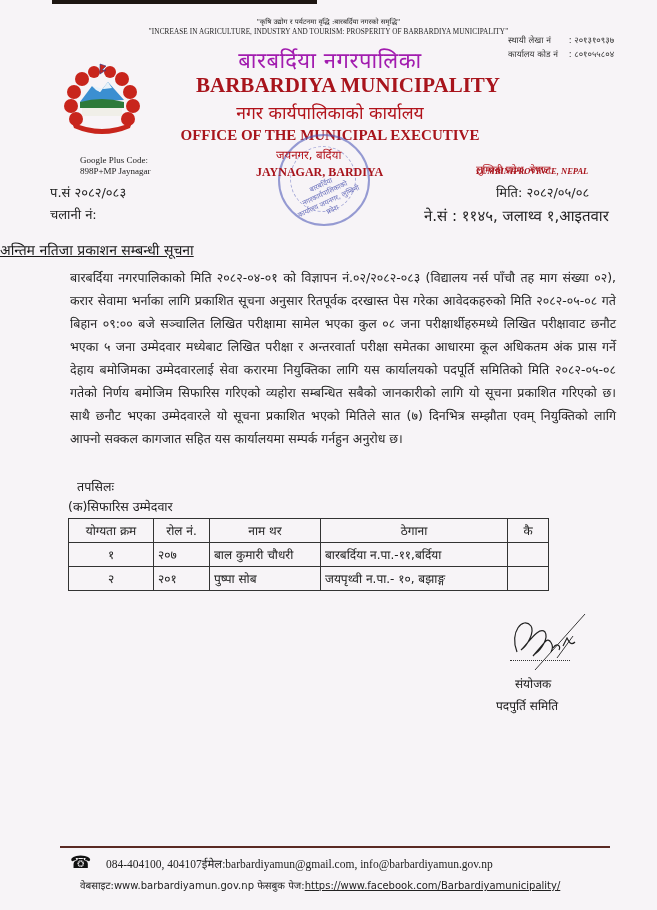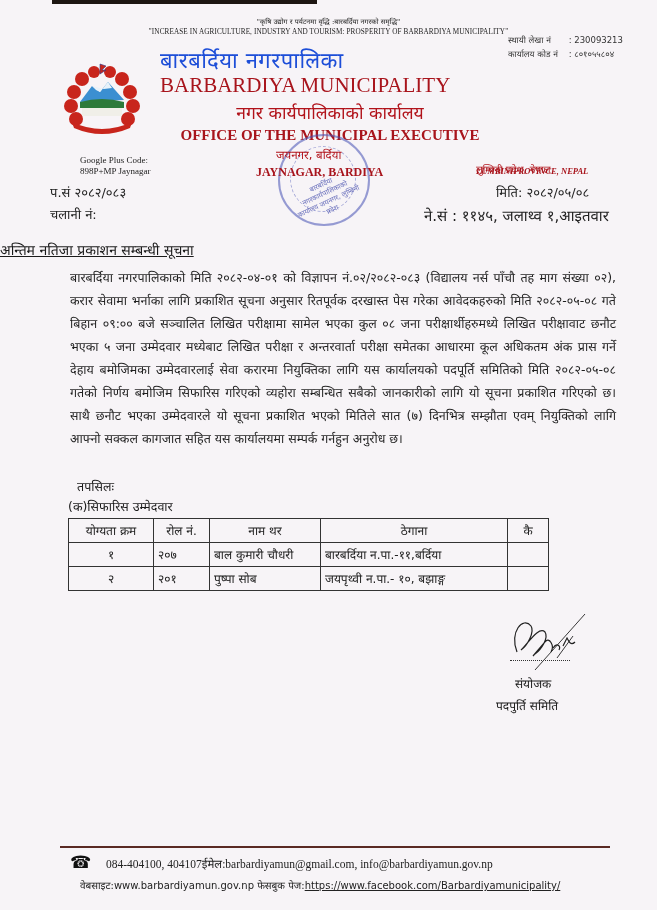--- a/index.html
+++ b/index.html
@@ -9,22 +9,22 @@
     font-family: "DejaVu Serif", serif;
     color: #1a1a1a;
   }
   .abs { position: absolute; }
   .topband { left: 52px; top: 0; width: 265px; height: 4px; background: #1d1612; }
   .motto-np { left: 0; width: 657px; top: 17px; text-align: center; font-size: 7px; color: #222; }
   .motto-en { left: 0; width: 657px; top: 28px; text-align: center; font-family: "Liberation Serif", serif; font-size: 7.2px; color: #222; letter-spacing: 0.1px; }
 
   .logo { left: 62px; top: 62px; width: 80px; height: 76px; }
 
-  .title-np { left: 160px; width: 340px; top: 44px; text-align: left; font-size: 22px; color: #1d4ed8; font-family: "DejaVu Sans", sans-serif; letter-spacing: 0.5px; }
-  .title-en { left: 160px; width: 340px; top: 73px; text-align: left; font-family: "Liberation Serif", serif; font-weight: normal; font-size: 21px; color: #a8141c; }
+  .title-np { left: 160px; width: 340px; top: 44px; text-align: center; font-size: 22px; color: #a21caf; font-family: "DejaVu Sans", sans-serif; letter-spacing: 0.5px; }
+  .title-en { left: 160px; width: 340px; top: 73px; text-align: right; font-family: "Liberation Serif", serif; font-weight: bold; font-size: 21px; color: #a8141c; }
   .sub-np { left: 160px; width: 340px; top: 100px; text-align: center; font-size: 17.5px; color: #b1121a; font-family: "DejaVu Sans", sans-serif; }
   .sub-en { left: 160px; width: 340px; top: 127px; text-align: center; font-family: "Liberation Serif", serif; font-weight: bold; font-size: 15px; color: #a8141c; }
 
   .acct { left: 508px; top: 33px; font-size: 8.5px; color: #333; line-height: 14px; font-family: "DejaVu Sans", sans-serif; }
   .acct .lbl { display: inline-block; width: 58px; }
 
   .gpc { left: 80px; top: 155px; font-family: "Liberation Serif", serif; font-size: 9px; color: #222; line-height: 11px; }
   .loc-np { left: 276px; top: 147px; font-size: 11.5px; color: #b1121a; font-family: "DejaVu Sans", sans-serif; }
   .loc-en { left: 256px; top: 165px; font-family: "Liberation Serif", serif; font-weight: bold; font-size: 12px; color: #a8141c; }
   .prov-np { left: 476px; top: 162px; font-size: 10px; color: #b1121a; font-family: "DejaVu Sans", sans-serif; text-align: right; }
@@ -96,21 +96,21 @@
 </svg>
 
 <div class="abs title-np">बारबर्दिया नगरपालिका</div>
 <div class="abs title-en">BARBARDIYA MUNICIPALITY</div>
 <div class="abs sub-np">नगर कार्यपालिकाको कार्यालय</div>
 <div class="abs sub-en">OFFICE OF THE MUNICIPAL EXECUTIVE</div>
 
 <div class="abs acct">
   <div>
     <span class="lbl">स्थायी लेखा नं</span>
-    <span>: 230093213</span>
+    <span>: २०१३१०९३७</span>
   </div>
   <div>
     <span class="lbl">कार्यालय कोड नं</span>
     <span>: ८०१०५५८०४</span>
   </div>
 </div>
 
 <div class="abs gpc">
   <div>Google Plus Code:</div>
   <div>898P+MP Jaynagar</div>

